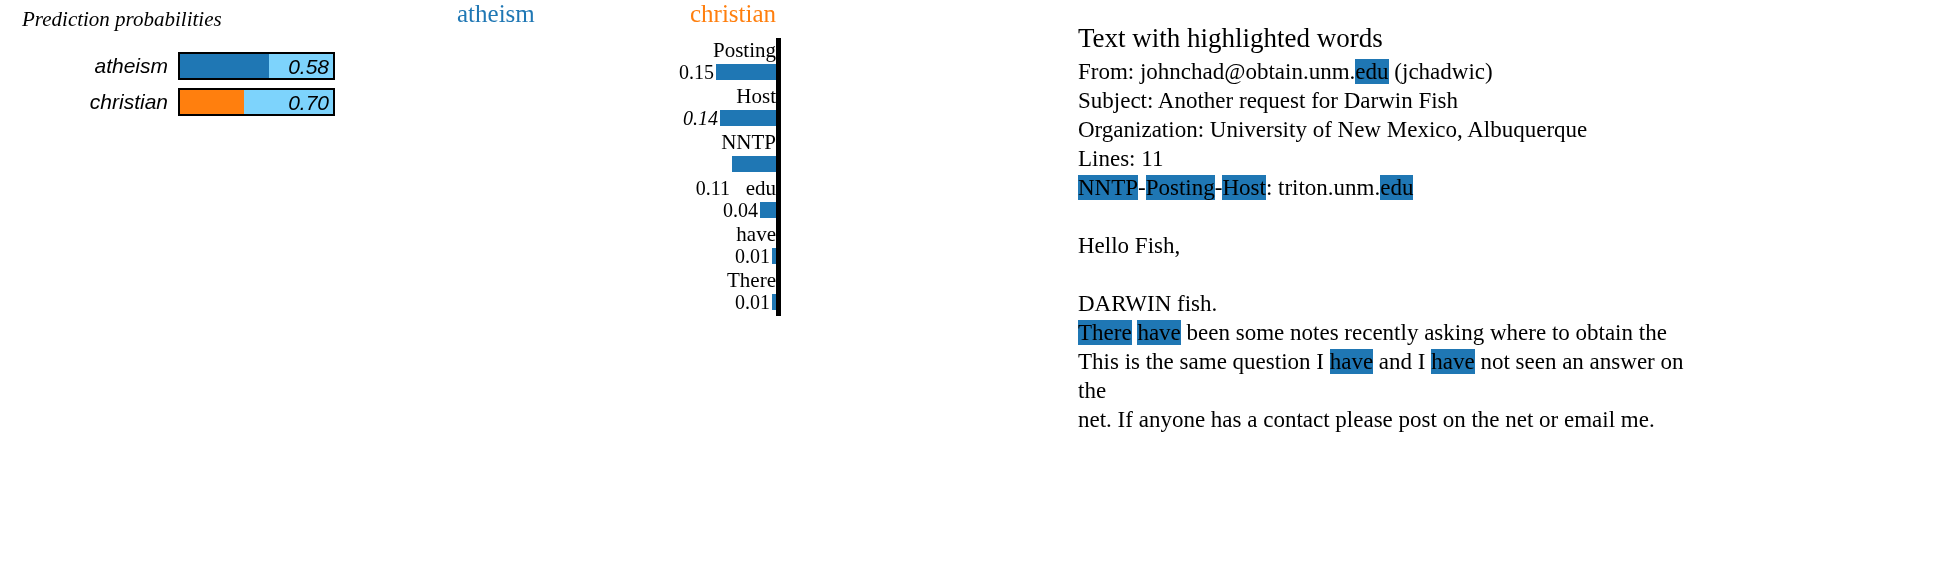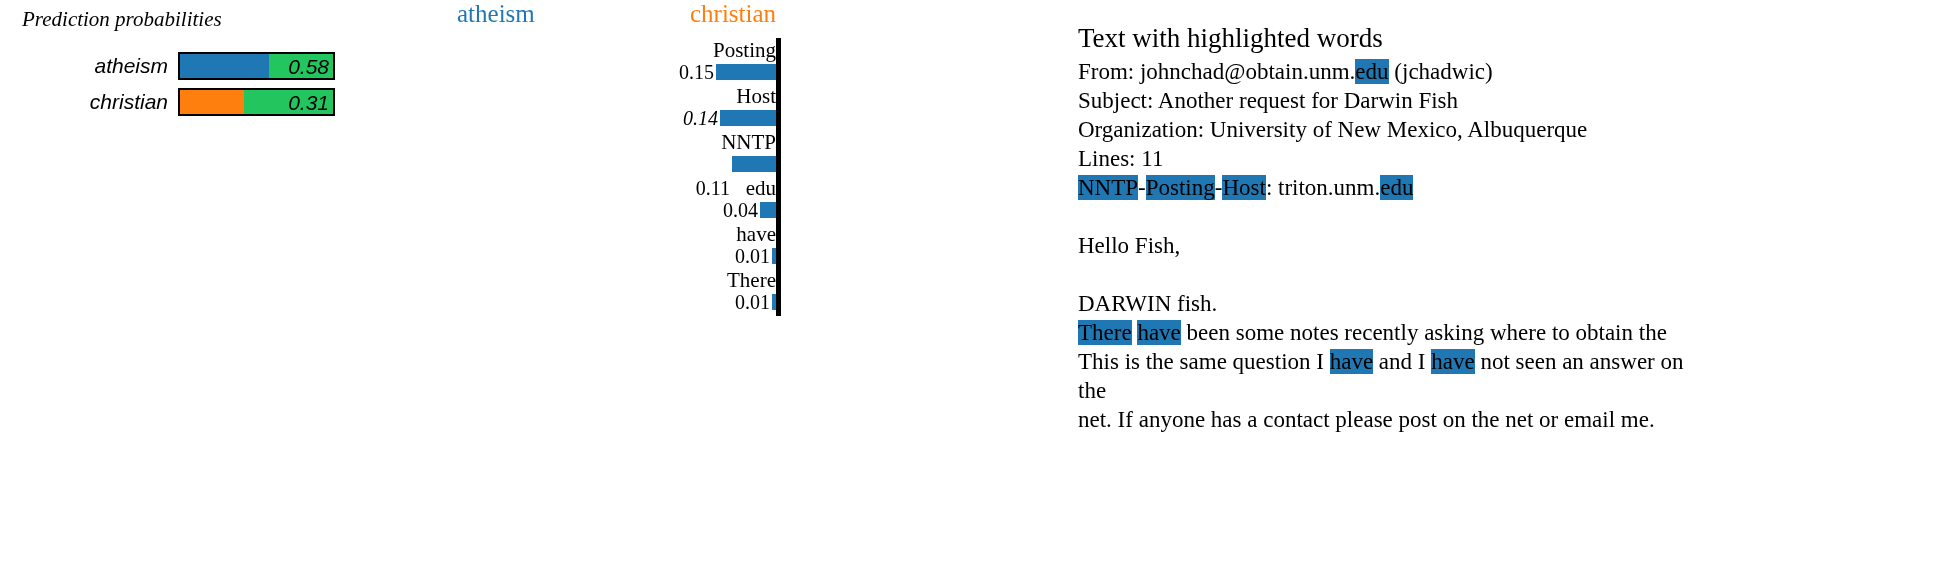--- a/index.html
+++ b/index.html
@@ -51,21 +51,21 @@
     white-space: nowrap;
   }
   .proba-track {
     position: absolute;
     left: 178px;
     top: 0px;
     width: 157px;
     height: 28px;
     border: 2px solid #000000;
     box-sizing: border-box;
-    background: #22c55e;
+    background: #7dd3fc;
     overflow: hidden;
   }
   .proba-fill {
     position: absolute;
     left: 0px;
     top: 0px;
     bottom: 0px;
   }
   .proba-value {
     position: absolute;
@@ -184,21 +184,21 @@
         <div class="proba-label">atheism</div>
         <div class="proba-track">
           <div class="proba-fill" style="background: rgb(31, 119, 180); width: 89px;"></div>
           <div class="proba-value">0.58</div>
         </div>
       </div>
       <div class="proba-row" style="top: 88px;">
         <div class="proba-label">christian</div>
         <div class="proba-track">
           <div class="proba-fill" style="background: rgb(255, 127, 14); width: 64px;"></div>
-          <div class="proba-value">0.31</div>
+          <div class="proba-value">0.70</div>
         </div>
       </div>
     </div>
 </div>
 
 <div id="panel-weights">
   <div id="class-header-atheism" class="class-header" style="color: rgb(31, 119, 180);">atheism</div>
   <div id="class-header-christian" class="class-header" style="color: rgb(255, 127, 14);">christian</div>
   <div id="weights-axis"></div>
   <div id="weights-rows">

